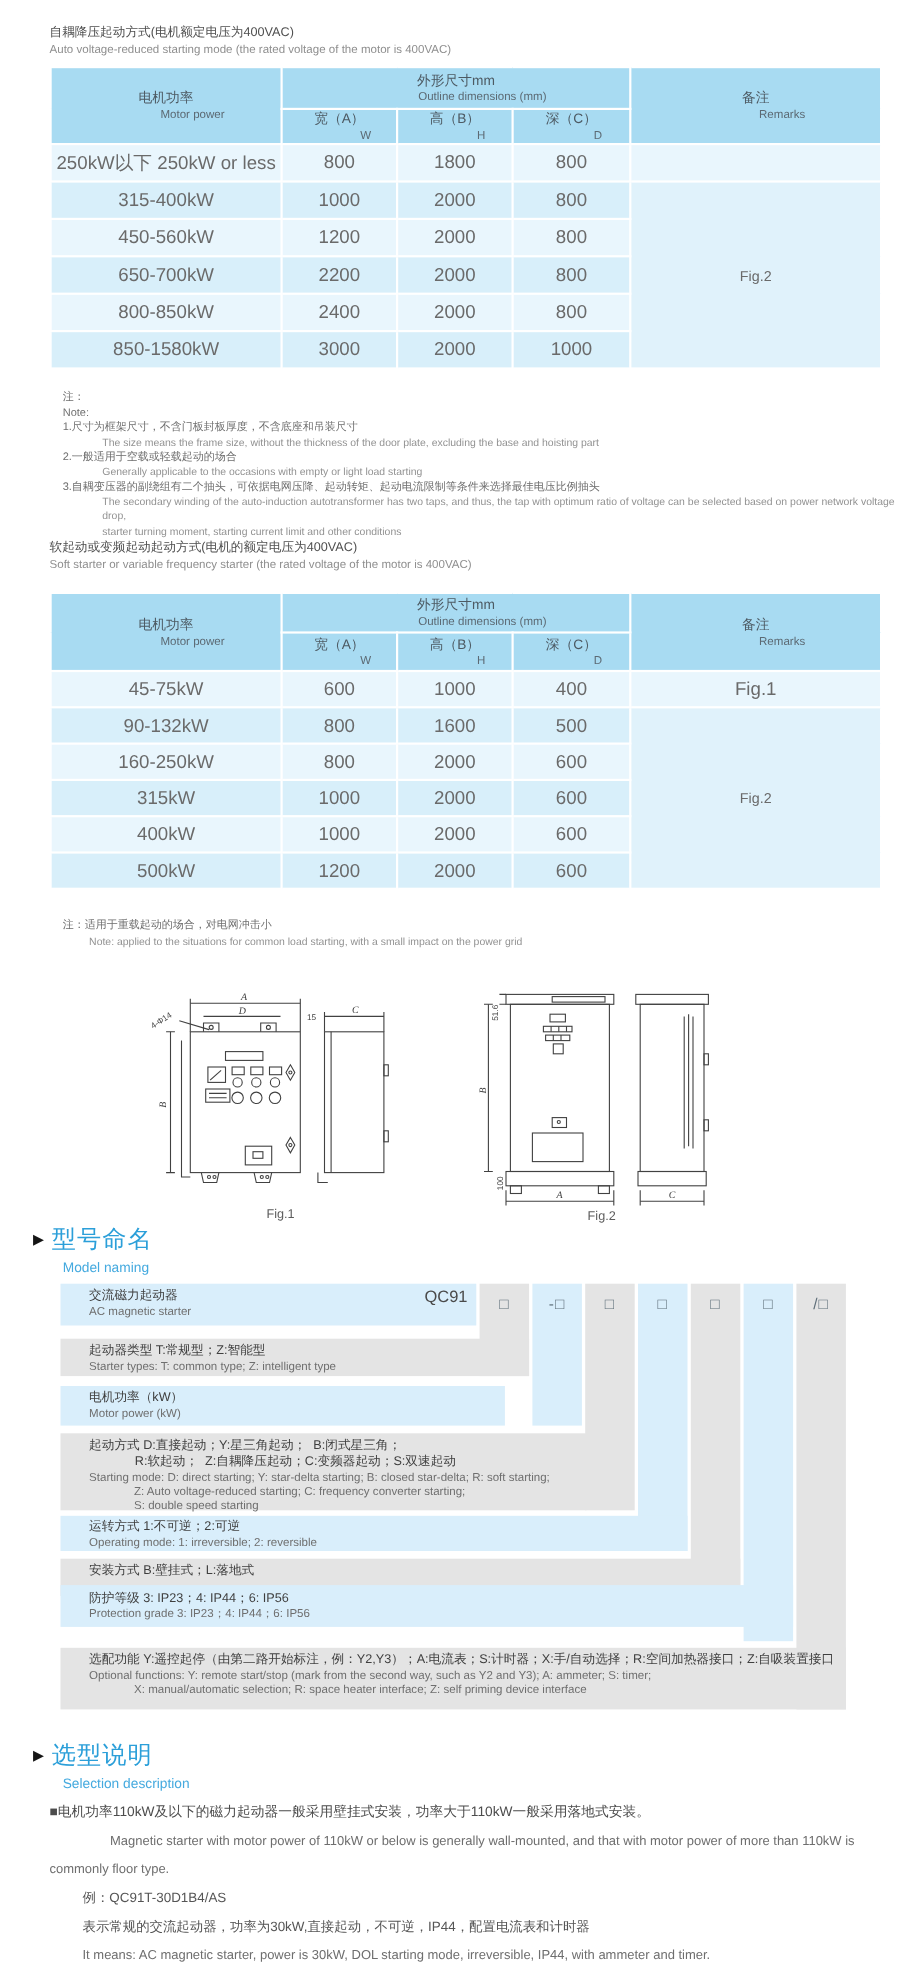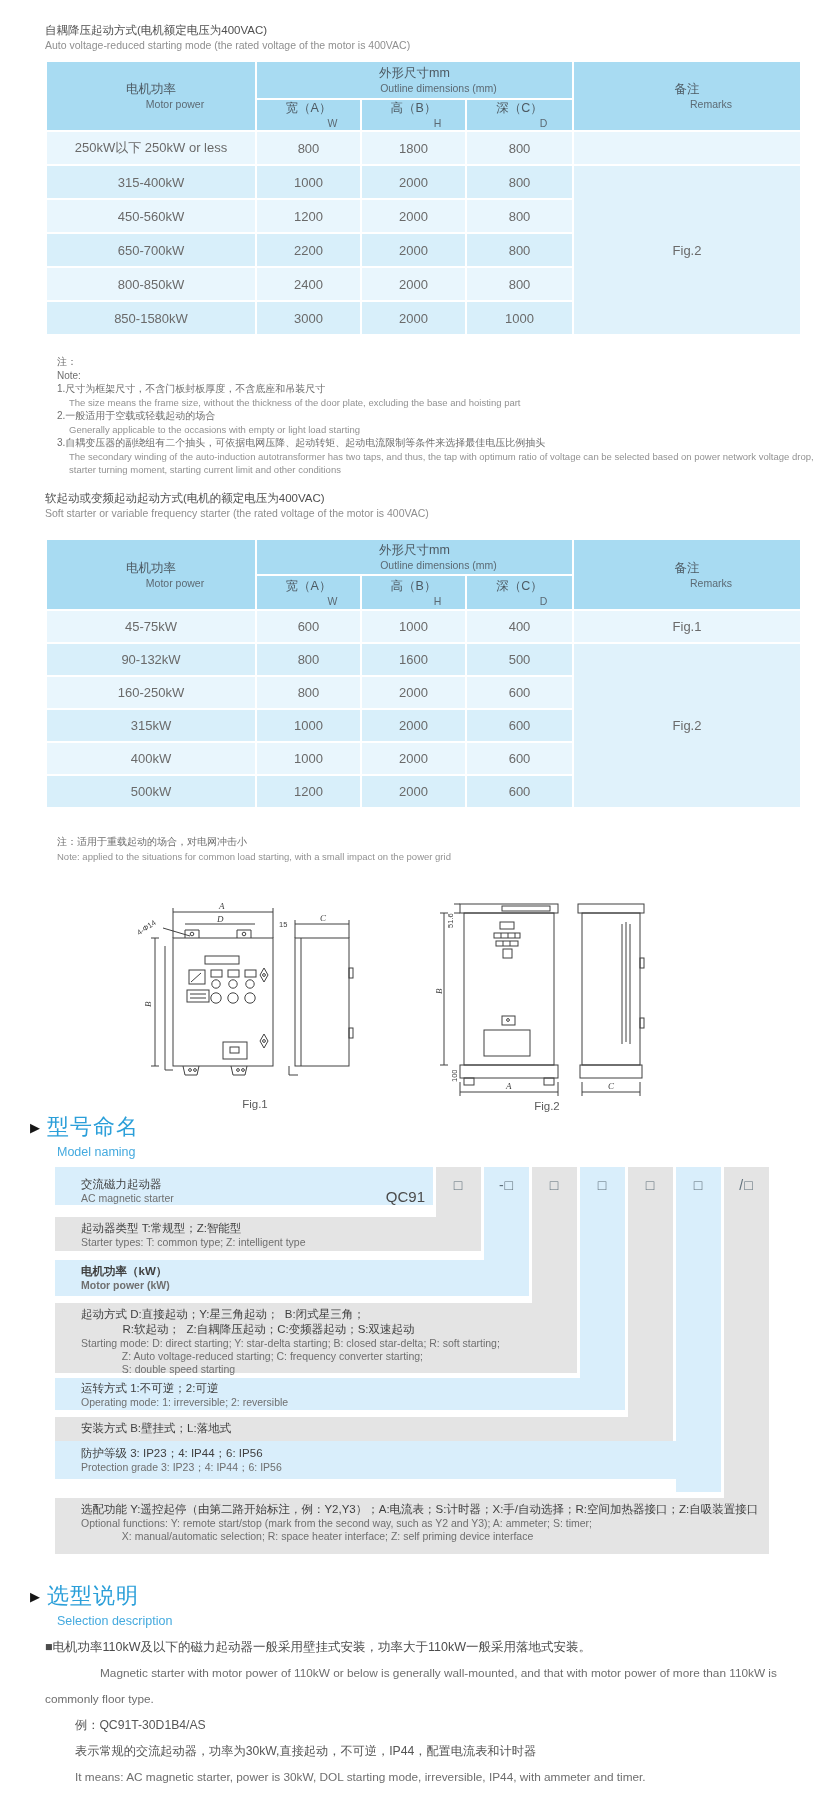--- a/index.html
+++ b/index.html
@@ -15,27 +15,27 @@
 
   
   table.dim{border-collapse:collapse;table-layout:fixed;width:755px;}
   table.dim td{border:2px solid #fff;text-align:center;vertical-align:middle;padding:0;}
   td.hd{background:#a8dbf2;color:#4d5a63;}
   td.hd .zh{display:block;font-size:12.5px;line-height:17px;}
   td.hd .en{display:block;font-size:10.5px;line-height:13px;color:#5c6a74;margin-left:48px;}
   tr.dr1 td{background:#e9f6fd;}
   tr.dr2 td{background:#d8effa;}
   td.remark-merged{background:#e0f2fb !important;font-size:13px;color:#6a6a6a;}
-  table.dim td.data{font-size:13px;color:#6a6a6a;}
+  table.dim td.data{font-size:17px;color:#6a6a6a;}
   #table1 tr.hr1{height:38px;} #table1 tr.hr2{height:32px;} #table1 tr.d{height:34px;}
   #table2 tr.hr1{height:36px;} #table2 tr.hr2{height:35px;} #table2 tr.d{height:33px;}
 
   
   .notes div{font-size:10px;color:#6e6e6e;line-height:13.5px;white-space:pre-wrap;}
-  .notes div.en{color:#929292;font-size:9.5px;padding-left:12px;}
+  .notes div.en{color:#929292;font-size:9.5px;padding-left:12px;margin-left:24px;}
   #notes2 div{line-height:15px;}
 
   
   svg.fig{position:absolute;}
   svg.fig *{stroke:#414141;stroke-width:1;fill:none;}
   svg.fig text{stroke:none;fill:#414141;font-size:9px;font-family:"Liberation Serif",serif;font-style:italic;}
   svg.fig text.num{font-style:normal;font-size:7.5px;font-family:"Liberation Sans",sans-serif;}
   .figcap{position:absolute;font-size:11.5px;color:#5c5c5c;text-align:center;}
 
   
@@ -44,24 +44,24 @@
   .bighead .arrow{font-size:13px;color:#151515;margin-right:7px;}
   .bh-zh{font-size:22px;color:#2b9fd9;letter-spacing:1px;}
   .bh-en{font-size:12.5px;color:#45aadf;margin-left:27px;margin-top:3px;}
 
   
   #naming{position:absolute;left:55px;top:1167px;width:714px;height:392px;}
   .nrow{position:absolute;left:0;box-sizing:border-box;padding:4px 0 0 26px;}
   .nzh{font-size:11.5px;line-height:15px;color:#3f3f3f;white-space:pre-wrap;}
   .nen{font-size:10.5px;line-height:13px;color:#6f6f6f;white-space:pre-wrap;}
   .bg-b{background:#d9eefb;} .bg-g{background:#e4e4e4;}
-  .r1{top:0;height:38px;width:378px;display:flex;align-items:flex-end;}
+  .r1{top:0;height:38px;width:378px;display:flex;align-items:flex-start;}
   .r1 .code{margin-left:auto;margin-right:8px;font-size:15px;color:#4a4a4a;}
   .r2{top:50px;height:34px;width:426px;}
-  .r3{top:93px;height:36px;width:474px;font-weight:bold;}
+  .r3{top:93px;height:36px;width:404px;}
   .r4{top:136px;height:70px;width:478px;}
   .r5{top:211px;height:32px;width:570px;padding-top:3px;}
   .r6{top:250px;height:34px;width:618px;}
   .r7{top:274px;height:38px;width:666px;padding-top:5px;}
   .r8{top:331px;height:56px;width:714px;}
   .strip{position:absolute;top:0;width:45px;}
   .s1{left:381px;height:84px;}
   .s2{left:429px;height:129px;}
   .s3{left:477px;height:206px;}
   .s4{left:525px;height:243px;}

